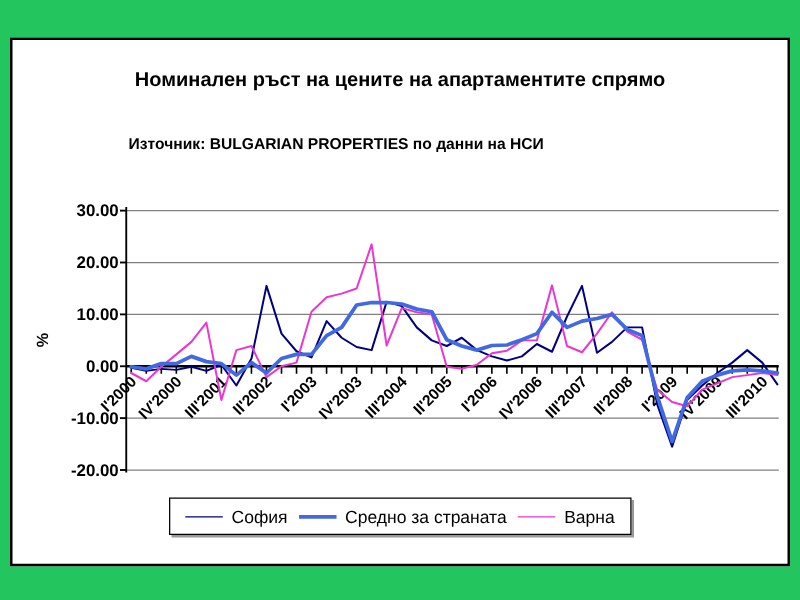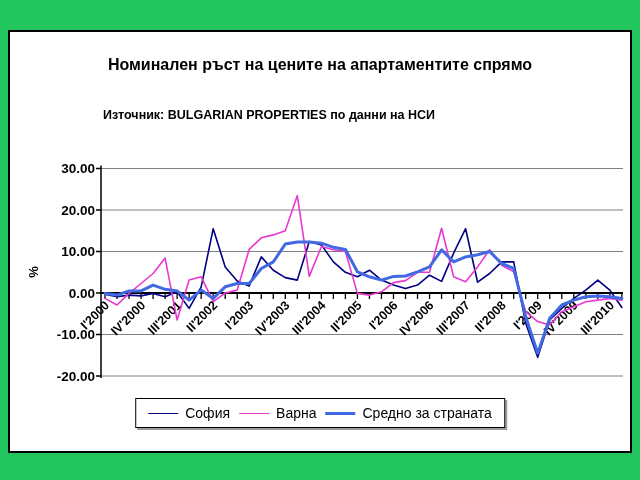--- a/index.html
+++ b/index.html
@@ -142,21 +142,21 @@
       <polyline points="105.0,298.4 117.0,305.0 129.0,293.4 141.1,283.5 153.1,273.5 165.1,258.1 177.1,320.0 189.1,280.1 201.2,276.8 213.2,301.7 225.2,293.0 237.2,290.1 249.2,249.4 261.3,237.8 273.3,234.9 285.3,230.8 297.3,195.5 309.3,276.4 321.4,246.5 333.4,249.8 345.4,251.5 357.4,293.4 369.4,295.1 381.5,291.8 393.5,282.6 405.5,280.6 417.5,272.3 429.5,272.3 441.6,228.3 453.6,276.8 465.6,281.8 477.6,266.9 489.6,249.8 501.7,265.2 513.7,271.8 525.7,311.7 537.7,321.6 549.7,325.0 561.8,311.7 573.8,306.7 585.8,301.7 597.8,300.1 609.8,298.4 621.9,300.1" fill="none" stroke="#E838D0" stroke-width="1.6" stroke-linejoin="round" stroke-linecap="round"></polyline>
       <polyline points="105.0,293.4 117.0,295.1 129.0,290.9 141.1,290.9 153.1,285.1 165.1,289.3 177.1,290.9 189.1,300.1 201.2,290.1 213.2,298.4 225.2,286.8 237.2,283.5 249.2,283.5 261.3,268.5 273.3,261.9 285.3,244.0 297.3,242.0 309.3,242.0 321.4,243.2 333.4,247.3 345.4,249.4 357.4,271.8 369.4,276.8 381.5,280.1 393.5,276.4 405.5,276.0 417.5,271.8 429.5,266.9 441.6,249.8 453.6,261.9 465.6,256.9 477.6,254.8 489.6,251.5 501.7,263.5 513.7,268.5 525.7,316.7 537.7,353.2 549.7,318.3 561.8,305.0 573.8,300.1 585.8,296.7 597.8,295.9 609.8,296.7 621.9,298.4" fill="none" stroke="#4169E1" stroke-width="3" stroke-linejoin="round" stroke-linecap="round"></polyline>
     </svg>
 
   <div class="legend">
     <div class="legend-item">
       <span class="swatch" style="border-top: 1.6px solid rgb(0, 0, 128);"></span>
       <span>София</span>
     </div>
     <div class="legend-item">
+      <span class="swatch" style="border-top: 3px solid rgb(65, 105, 225);"></span>
+      <span>Средно за страната</span>
+    </div>
+    <div class="legend-item">
       <span class="swatch" style="border-top: 1.6px solid rgb(232, 56, 208);"></span>
       <span>Варна</span>
-    </div>
-    <div class="legend-item">
-      <span class="swatch" style="border-top: 3px solid rgb(65, 105, 225);"></span>
-      <span>Средно за страната</span>
     </div>
   </div>
 </div>
 
 </body></html>

